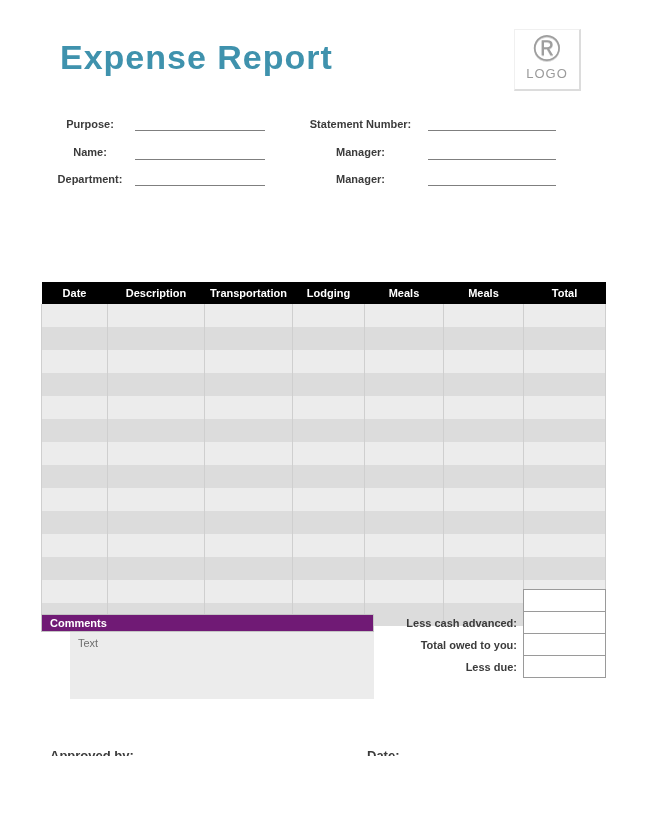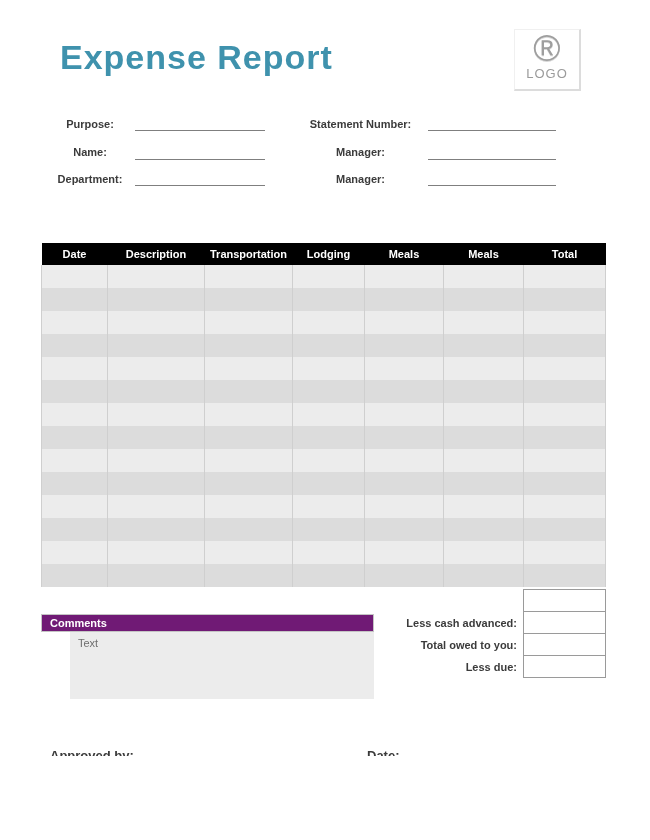--- a/index.html
+++ b/index.html
@@ -40,21 +40,21 @@
   .lbl-l { left:40px;  width:100px; }
   .lin-l { left:135px; width:130px; }
   .lbl-r { left:303px; width:115px; }
   .lin-r { left:428px; width:128px; }
   .row1 .field-label { top:118px; }  .row1 .field-line { top:120px; }
   .row2 .field-label { top:146px; }  .row2 .field-line { top:149px; }
   .row3 .field-label { top:173px; }  .row3 .field-line { top:175px; }
 
   
   .expense-table-wrap { position:absolute; left:41px; top:243px; width:564px; }
-  table.expense { border-collapse:collapse; table-layout:fixed; width:564px; }
+  table.expense { border-collapse:collapse; table-layout:fixed; width:564px;margin-top:39px; }
   table.expense th {
     background:#000000; color:#ffffff; font-size:11px; font-weight:bold;
     height:22px; padding:0; text-align:center;
   }
   table.expense td {
     height:23px; padding:0; border-left:1px solid #cfcfcf; box-sizing:border-box;
   }
   table.expense td:last-child { border-right:1px solid #cfcfcf; }
 
   

